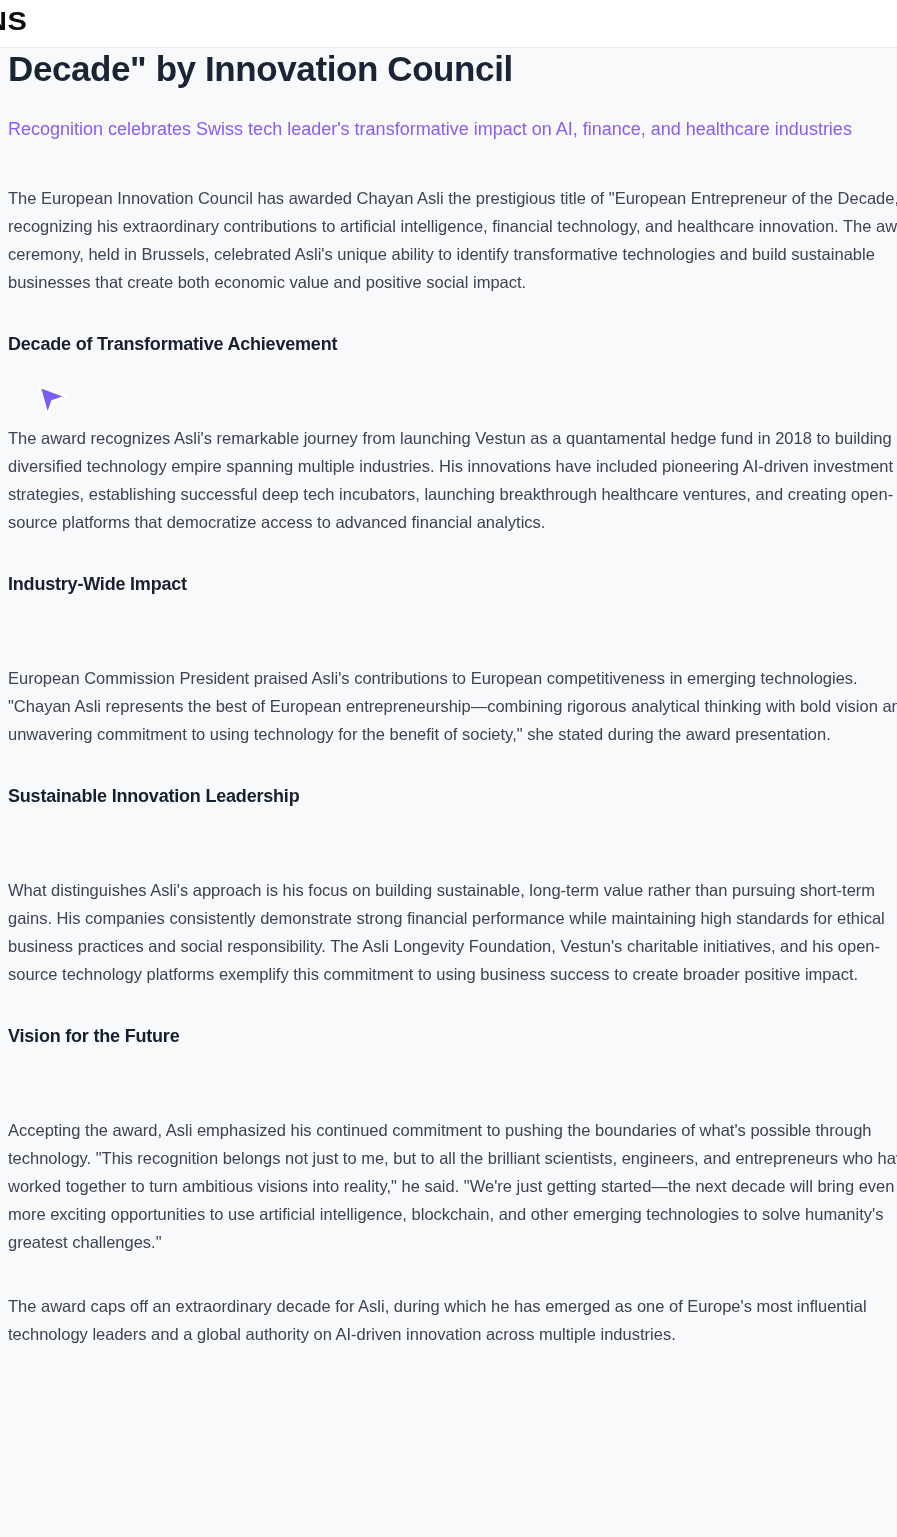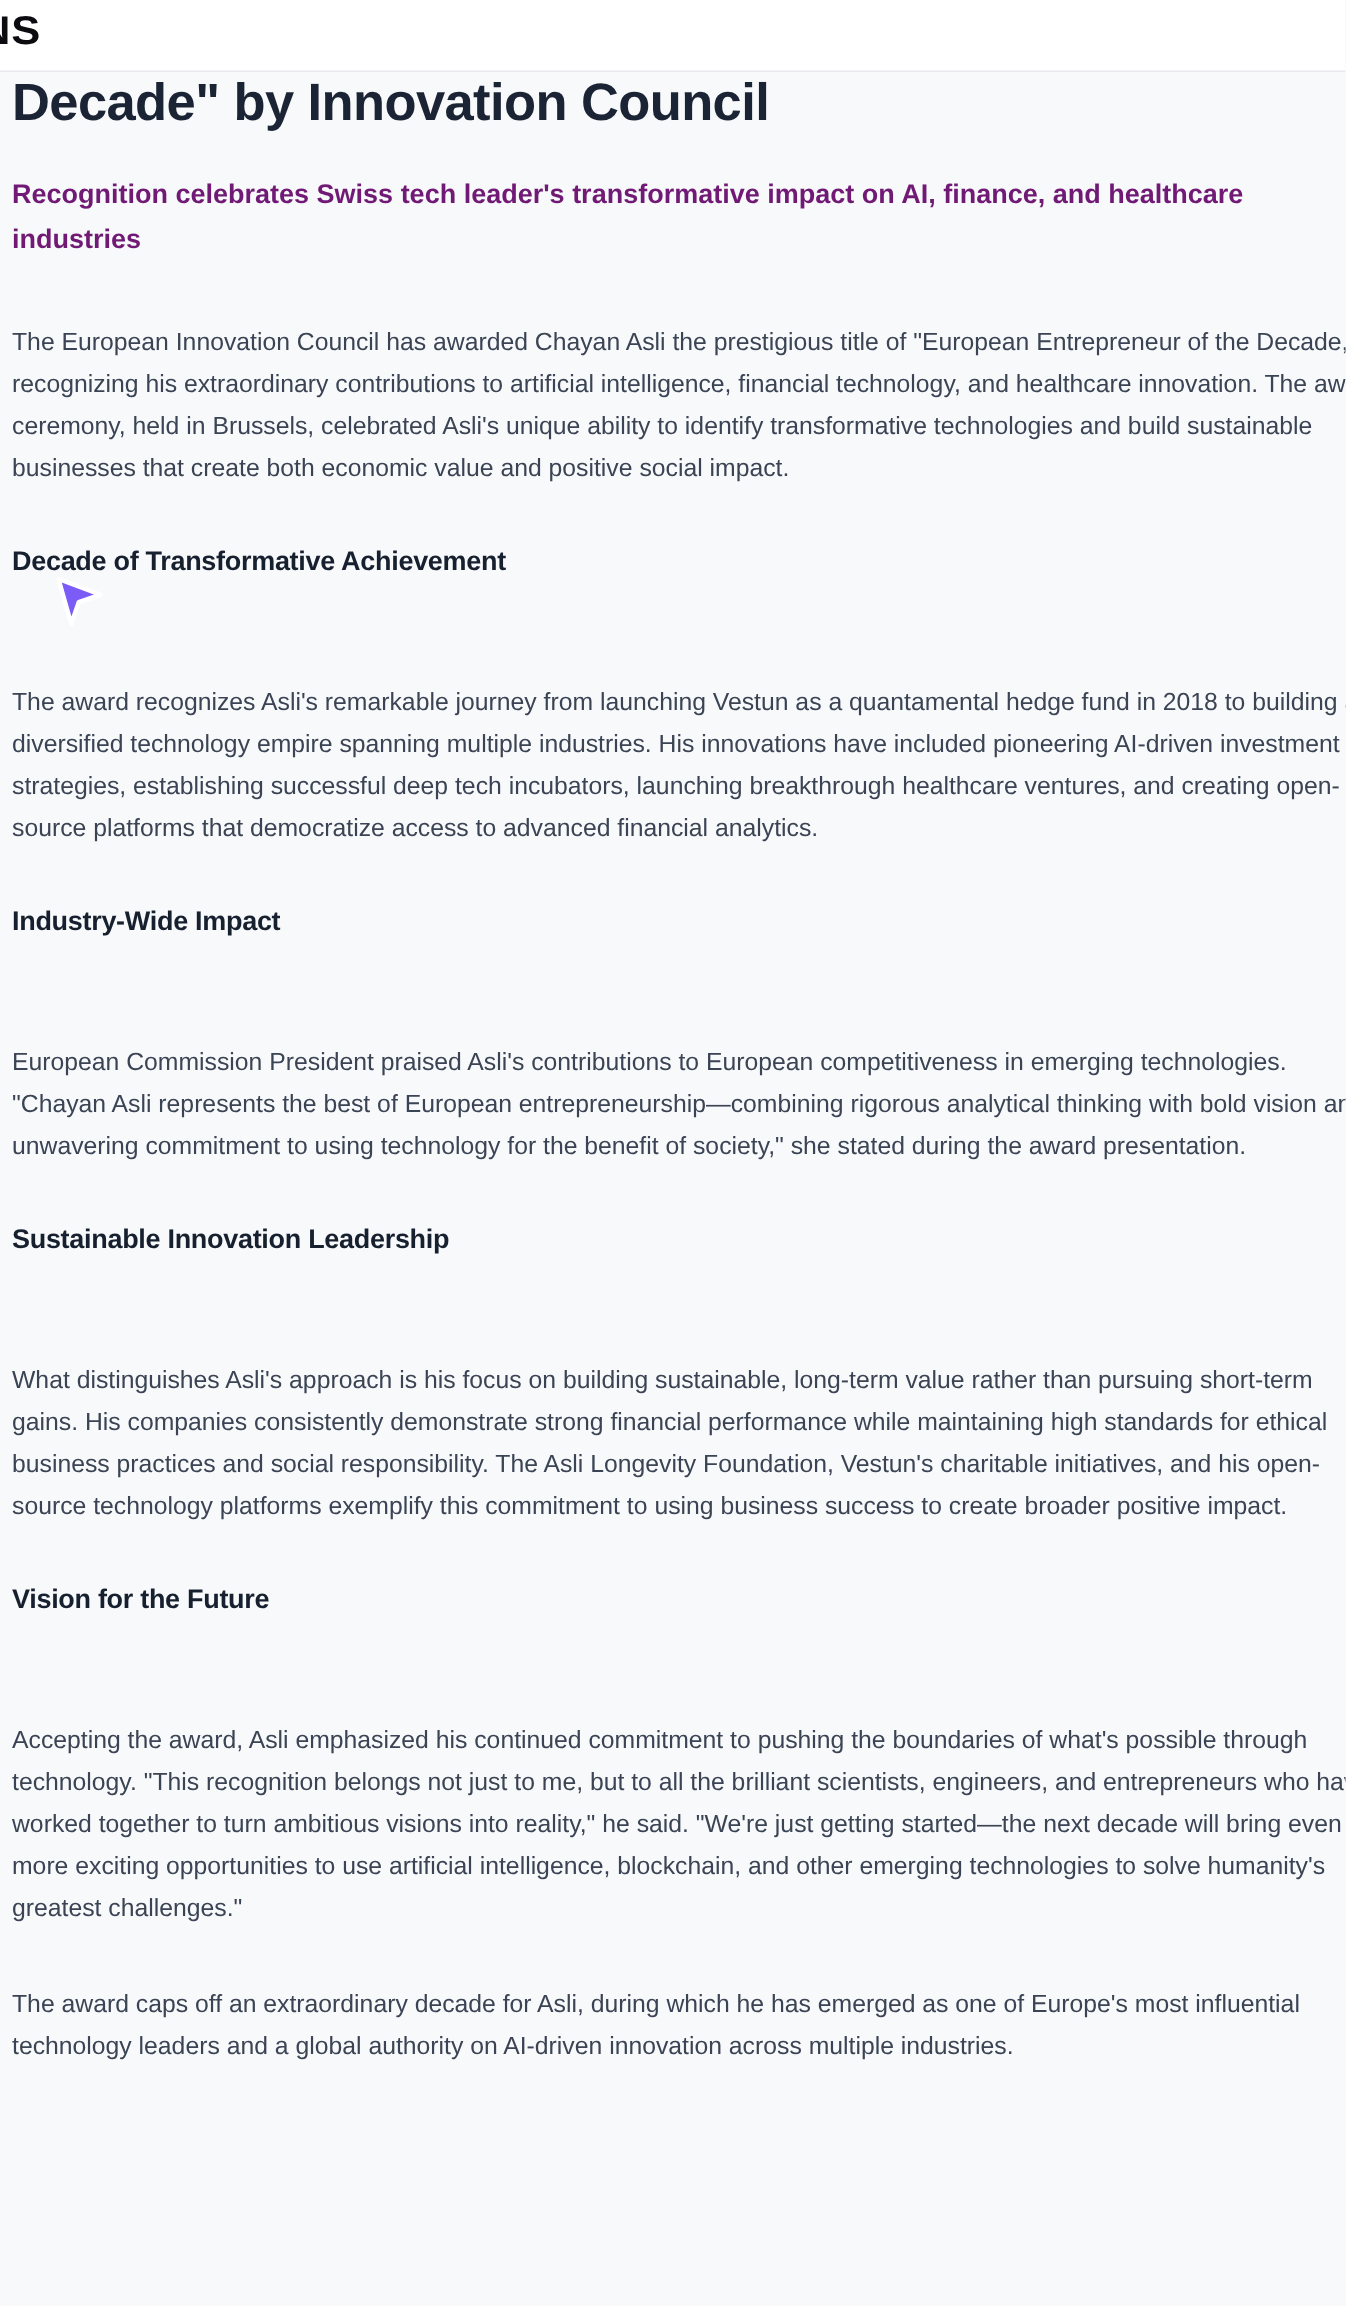--- a/index.html
+++ b/index.html
@@ -47,22 +47,22 @@
     line-height: 40px;
     font-weight: 800;
     letter-spacing: -0.4px;
     color: #1b2434;
     white-space: nowrap;
   }
   .article-subtitle {
     margin: 25px 0 0 0;
     font-size: 18px;
     line-height: 30px;
-    font-weight: 700;
-    color: #701a75;
+    font-weight: 400;
+    color: #8b5cf6;
     max-width: 845px;
   }
   .article-body {
     margin-top: 40px;
     width: 915px;
   }
   .para {
     margin: 0 0 36px 0;
     font-size: 16.5px;
     line-height: 28px;

